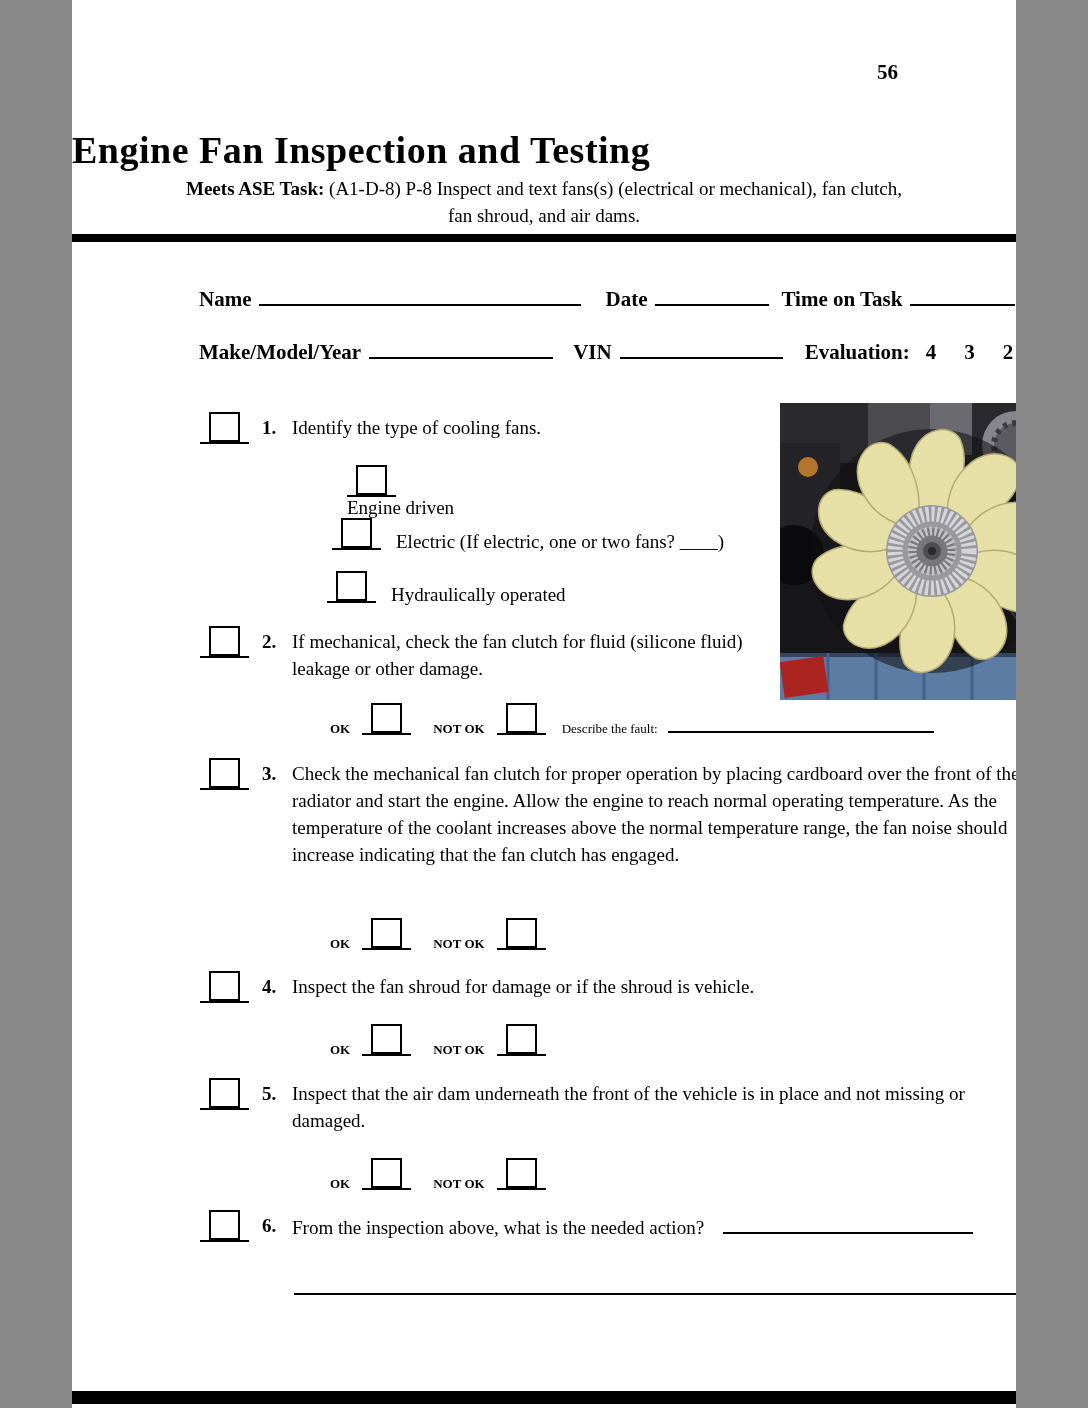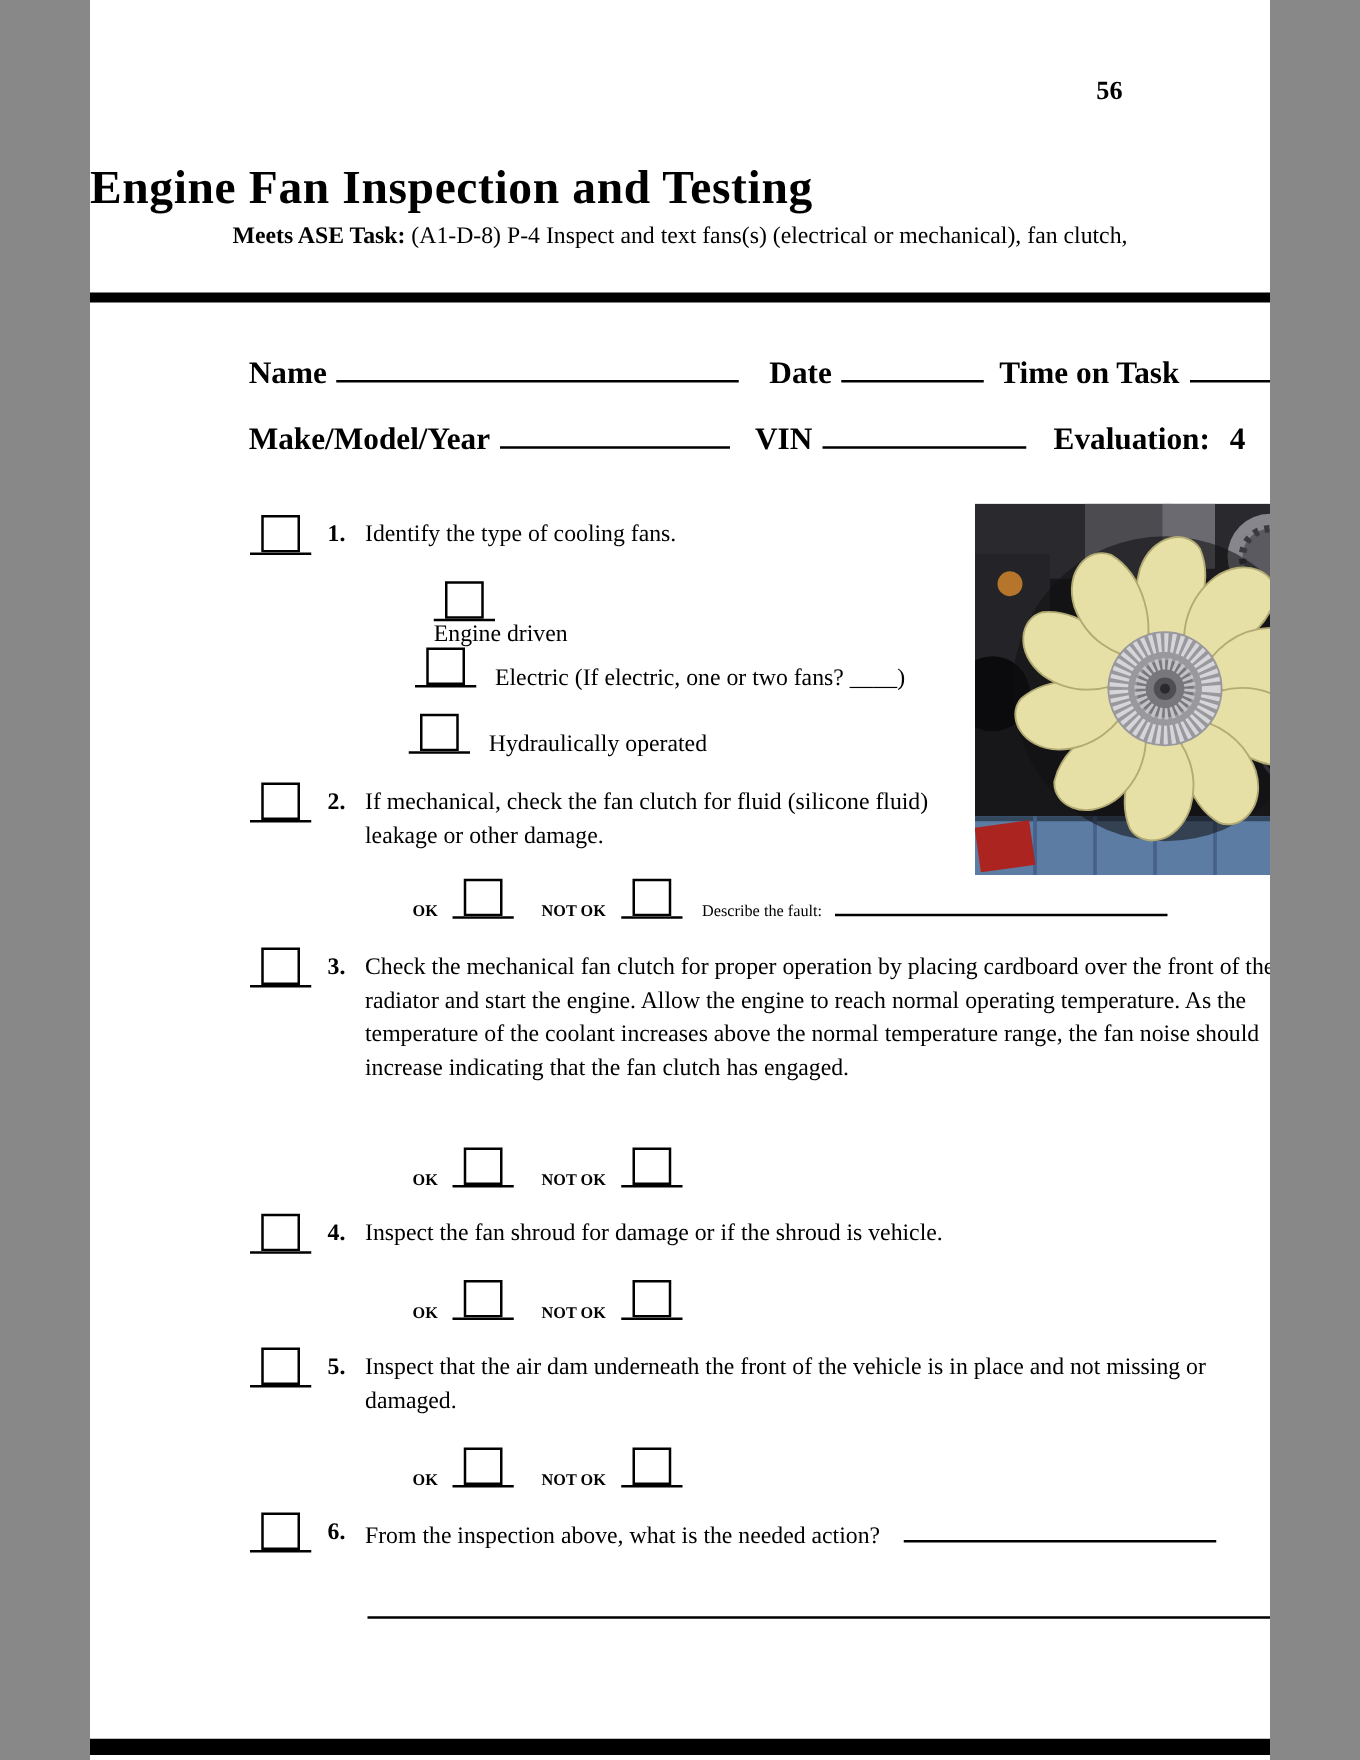--- a/index.html
+++ b/index.html
@@ -14,21 +14,21 @@
   }
   .abs{position:absolute;}
   .pagenum{top:60px;right:118px;font-size:21px;font-weight:bold;}
   .title{top:128px;left:0;width:100%;text-align:left;font-size:38px;font-weight:bold;letter-spacing:0.5px;}
   .sub1{top:178px;left:0;width:100%;text-align:center;font-size:19px;}
   .sub2{top:205px;left:0;width:100%;text-align:center;font-size:19px;}
   .b{font-weight:bold;}
   .rule{top:234px;left:0;width:100%;height:8px;background:#000;}
   .bottombar{top:1391px;left:0;width:100%;height:13px;background:#000;}
 
-  .row{display:flex;align-items:baseline;font-size:25px;}
+  .row{display:flex;align-items:baseline;font-size:21px;}
   .lbl{font-weight:bold;white-space:nowrap;}
   .blank{display:inline-block;border-bottom:2px solid #000;height:20px;vertical-align:baseline;}
 
   .cbline{display:inline-block;border-bottom:2px solid #000;padding:0 9px;line-height:0;white-space:nowrap;}
   .cb{display:inline-block;width:27px;height:26px;border:2px solid #000;background:#fff;}
 
   .item{display:flex;align-items:flex-start;font-size:19px;line-height:27px;}
   .cbwrap{flex:none;width:50px;margin-right:12px;margin-top:-2px;}
   .num{flex:none;width:30px;font-weight:bold;}
   .itext{flex:none;}
@@ -51,22 +51,23 @@
 <body>
 
 <div class="page">
 
   <div class="abs pagenum">56</div>
 
   <div class="abs title">Engine Fan Inspection and Testing</div>
 
   <div class="abs sub1">
     <span class="b">Meets ASE Task:</span>
-    <span>(A1-D-8) P-4  Inspect and text fans(s) (electrical or mechanical), fan clutch,</span>
-  </div>
+    <span>(A1-D-8) P-8  Inspect and text fans(s) (electrical or mechanical), fan clutch,</span>
+  </div>
+  <div class="abs sub2">fan shroud, and air dams.</div>
 
   <div class="abs rule"></div>
 
   <div class="abs row" style="top:284px;left:127px;">
     <span class="lbl">Name</span>
     <span class="blank" style="width:322px;margin-left:8px;"></span>
     <span class="lbl" style="margin-left:24px;">Date</span>
     <span class="blank" style="width:114px;margin-left:8px;"></span>
     <span class="lbl" style="margin-left:12px;">Time on Task</span>
     <span class="blank" style="width:105px;margin-left:8px;"></span>

